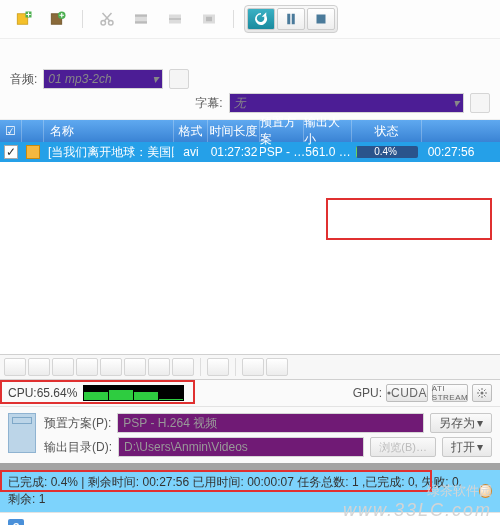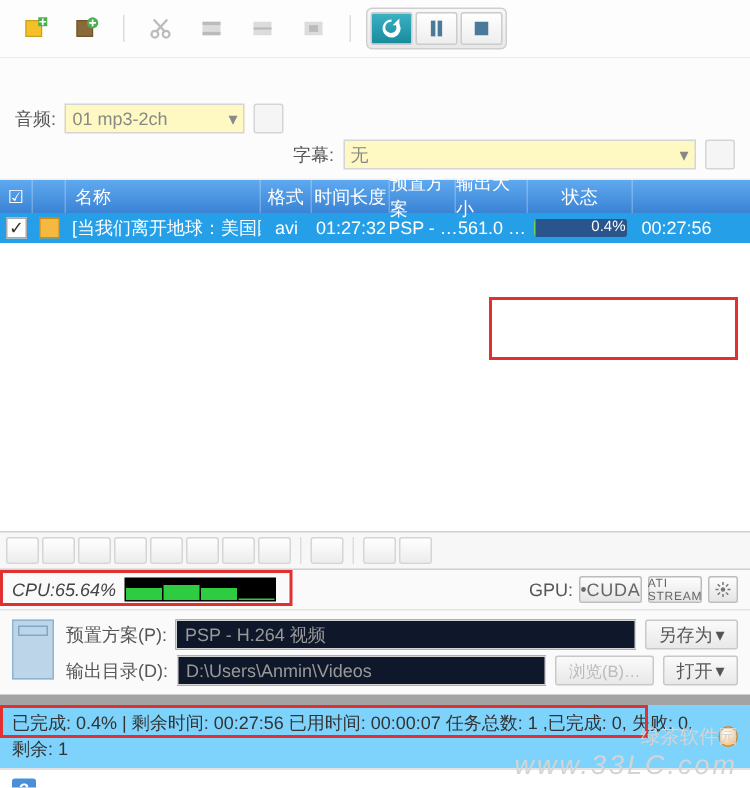--- a/index.html
+++ b/index.html
@@ -8,61 +8,61 @@
 .toolbar { display: flex; align-items: center; padding: 5px 10px; gap: 6px; background: #fdfdfd; border-bottom: 1px solid #eee; }
 .tb-btn { width: 28px; height: 22px; display: flex; align-items: center; justify-content: center; border-radius: 2px; cursor: pointer; }
 .tb-btn svg { width: 18px; height: 18px; }
 .tb-sep { width: 1px; height: 18px; background: #ddd; margin: 0 4px; }
 .tb-primary { display: flex; background: linear-gradient(#f8f8f8,#e8e8e8); border: 1px solid #cfcfcf; border-radius: 4px; padding: 2px; gap: 2px; }
 .tb-primary .tb-btn { background: linear-gradient(#fff,#eee); border: 1px solid #ccc; }
 .tb-primary .tb-btn.teal { background: linear-gradient(#3bb1c4,#1a8a9e); }
 
 .meta-row { display: flex; align-items: center; padding: 6px 10px; gap: 6px; background: #fcfcfc; border-bottom: 1px solid #eee; }
 .meta-label { color: #555; }
-.meta-select { flex: 0 0 120px; height: 20px; border: 1px solid #d5d5d5; background: #fef9c3; color: #888; padding: 0 4px; display: flex; align-items: center; justify-content: space-between; }
+.meta-select { flex: 0 0 120px; height: 20px; border: 1px solid #d5d5d5; background: #4c1d95; color: #888; padding: 0 4px; display: flex; align-items: center; justify-content: space-between; font-style: italic; }
 .meta-somebtn { width: 20px; height: 20px; border:1px solid #d5d5d5; background:#f5f5f5; border-radius:2px; }
 .meta-sub { flex:1; display:flex; align-items:center; gap:6px;margin-top:48px; }
 
 .table-head { display: flex; background: linear-gradient(#5fa9f0,#3a83d4); color: #fff; font-size: 11px; height: 22px; }
 .th { display:flex; align-items:center; justify-content:center; border-right:1px solid rgba(255,255,255,0.25); }
 .col-chk{width:22px;} .col-ico{width:22px;} .col-name{width:130px; justify-content:flex-start; padding-left:6px;}
 .col-fmt{width:34px;} .col-dur{width:52px;} .col-preset{width:44px;}
 .col-size{width:48px;} .col-state{width:70px;} .col-remain{width:58px; border-right:none;}
 .red-box { position:absolute; border:2px solid #e03030; pointer-events:none; }
 .red1 { top: 78px; left: 326px; width: 166px; height: 42px; }
 
 .table-row { display:flex; background:#25a0e8; color:#fff; font-size:11px; height:20px; align-items:center; }
 .td { display:flex; align-items:center; justify-content:center; overflow:hidden; white-space:nowrap; text-overflow:ellipsis; }
 .progress { position:relative; width:62px; height:12px; background:#2a548c; border-radius:2px; overflow:hidden; }
 .progress .bar { position:absolute; left:0; top:0; bottom:0; width:2%; background:#6bd15a; }
-.progress .pct { position:absolute; right:1px; top:0; font-size:10px; color:#fff; line-height:12px;margin-left:20px; }
+.progress .pct { position:absolute; right:21px; top:0; font-size:10px; color:#fff; line-height:12px;margin-left:20px; }
 
 .tasks-area { height: 192px; background:#fff; }
 
 .mid-toolbar { display:flex; align-items:center; padding:3px 4px; border-top:1px solid #d0d0d0; border-bottom:1px solid #d0d0d0; gap:2px; background:#f7f7f7; }
 .mid-btn { width:22px; height:18px; border:1px solid #d5d5d5; background:linear-gradient(#fff,#ececec); border-radius:2px; cursor:pointer; display:flex; align-items:center; justify-content:center; }
 
 .cpu-row { display:flex; align-items:center; padding:4px 8px; gap:6px; border-bottom:1px solid #e3e3e3; background:#fafafa; position:relative; }
-.cpu-text { color:#444;font-style:italic; }
+.cpu-text { color:#444; }
 .cpu-graph { display:flex; gap:1px; height:16px; background:#000; padding:1px; }
 .cpu-core { width:24px; height:14px; position:relative; background:#000; }
 .cpu-core .fill { position:absolute; bottom:0; left:0; right:0; background:#2ecc40; }
 .gpu-group { margin-left:auto; display:flex; align-items:center; gap:4px; }
 .gpu-label { color:#555; }
 .gpu-btn { height:18px; padding:0 0; font-size:8px; border:1px solid #bcbcbc; background:linear-gradient(#fdfdfd,#e5e5e5); border-radius:2px; display:flex; align-items:center; justify-content:center; color:#666; letter-spacing:0.5px;}
 .gpu-cuda{width:42px;} .gpu-ati{width:36px;} .gear{width:20px;}
 .red2 { top:0; left:0; width:195px; height:24px; }
 
 .settings { display:flex; padding:6px 8px; gap:8px; border-bottom:7px solid #a3a3a3; background:#fafafa; }
 .thumb { width:28px; height:40px; background:#bcd5e8; border:1px solid #8fb3d1; position:relative; }
 .thumb::after { content:""; position:absolute; top:3px; left:3px; right:3px; height:5px; border:1px solid #7fa8c8; }
 .settings-rows { flex:1; display:flex; flex-direction:column; gap:4px; }
 .s-row { display:flex; align-items:center; gap:6px; }
 .s-label { color:#555; white-space:nowrap; }
-.s-val { flex:1; height:20px; border:1px solid #d5d5d5; background:#0f172a; color:#999; padding:0 5px; display:flex; align-items:center; }
+.s-val { flex:1; height:20px; border:1px solid #d5d5d5; background:#701a75; color:#999; padding:0 5px; display:flex; align-items:center; }
 .s-btn { height:20px; padding:0 8px; border:1px solid #c8c8c8; background:linear-gradient(#fafafa,#e8e8e8); border-radius:2px; font-size:11px; color:#555; display:flex; align-items:center; gap:2px; cursor:pointer;}
 
 .status-row { display:flex; align-items:center; padding:4px 8px; gap:4px; font-size:11px; border-bottom:1px solid #e3e3e3; position:relative; background:#7dd3fc;}
 .status-text { color:#333; }
 .egg { margin-left:auto; width:14px; height:14px; border-radius:50%; background:radial-gradient(circle at 35% 30%, #fff, #ffcc88 70%, #e89a40); border:1px solid #d08830;}
 .red3 { top:0; left:0; width:432px; height:22px; }
 
 .bottom-area { padding:6px 8px; }
 .q-icon { width:16px; height:16px; background:#4a90d9; border-radius:2px; display:flex; align-items:center; justify-content:center; color:#fff; font-weight:bold; font-size:11px; }
 

